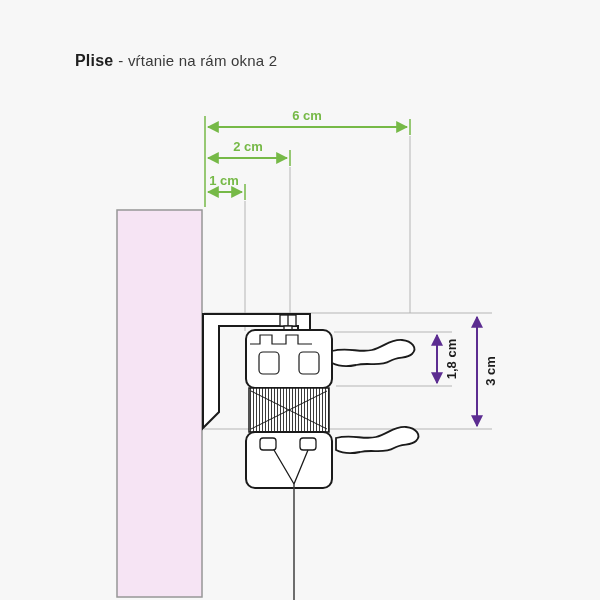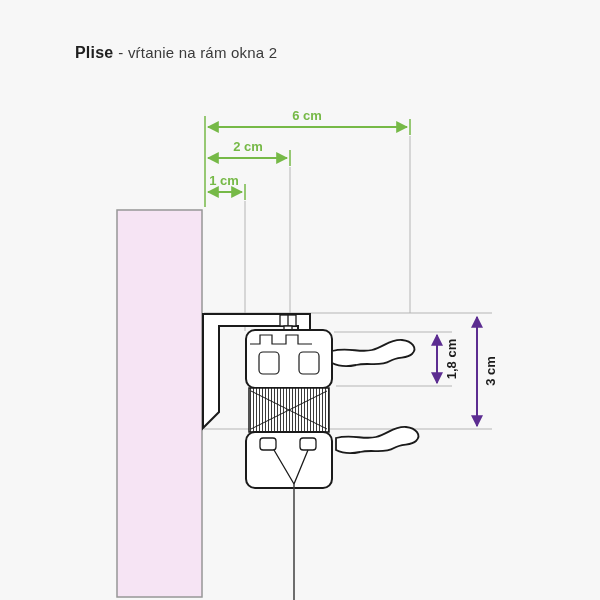--- a/index.html
+++ b/index.html
@@ -1,18 +1,18 @@
 <!DOCTYPE html>
 <html><head>
 <meta charset="utf-8">
 <style>
   html,body{margin:0;padding:0;}
   body{width:600px;height:600px;overflow:hidden;font-family:"Liberation Sans",sans-serif;}
   .canvas{position:relative;width:600px;height:600px;background:#f7f7f7;}
-  .title{position:absolute;left:75px;top:44px;font-size:15px;color:#3a3a3a;letter-spacing:.2px;}
+  .title{position:absolute;left:75px;top:52px;font-size:15px;color:#3a3a3a;letter-spacing:.2px;}
   .title .bold{font-weight:bold;color:#1f1f1f;font-size:16px;}
   .title span + span{margin-left:5px;}
   svg{position:absolute;left:0;top:0;}
   svg text{font-family:"Liberation Sans",sans-serif;font-weight:bold;font-size:13px;}
 </style>
 </head>
 <body>
 
 <div class="canvas">
 

